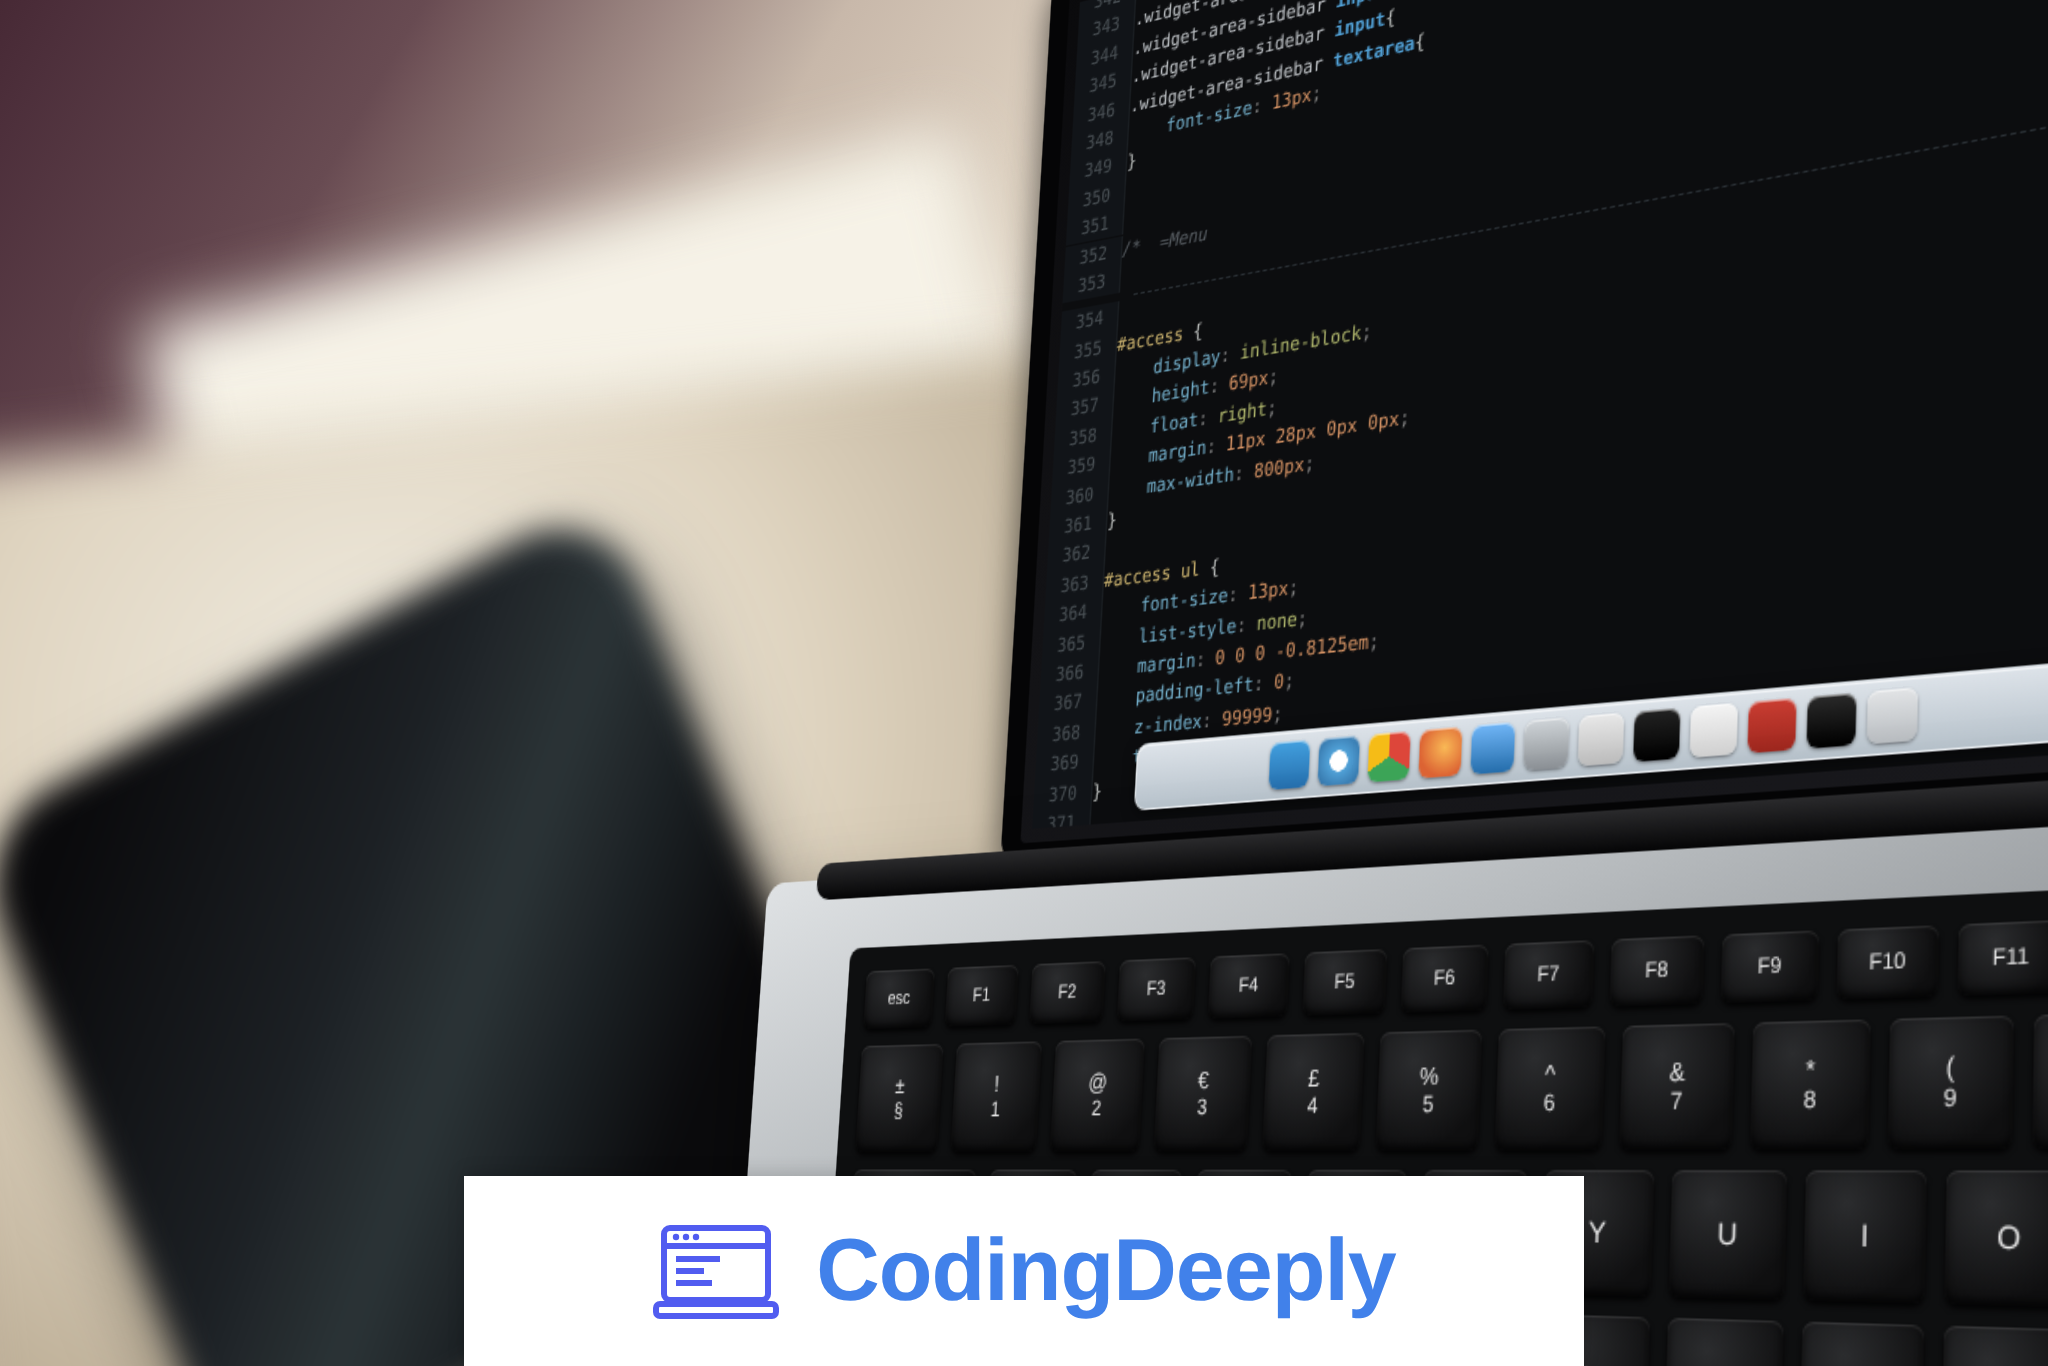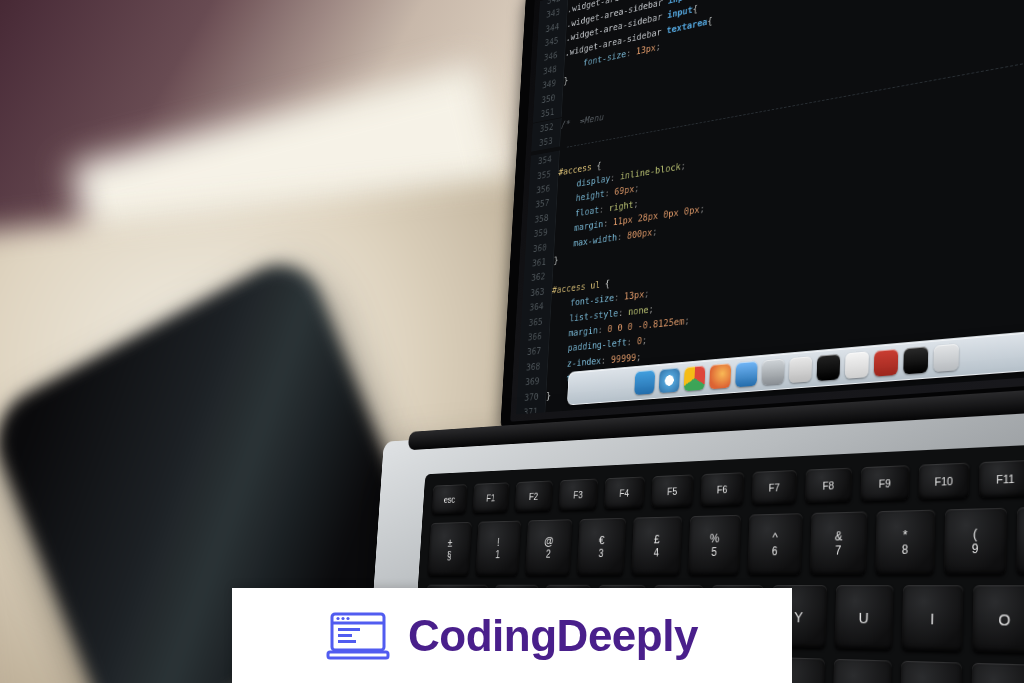--- a/index.html
+++ b/index.html
@@ -179,21 +179,21 @@
     justify-content: center;
     gap: 18px;
     box-shadow: 0 -2px 8px rgba(0,0,0,0.15);
   }
   .logo-mark svg { width: 64px; height: 56px; display: block; }
   .logo-text {
     font-family: "Arial Black", "Arial", sans-serif;
     font-weight: 900;
     font-size: 44px;
     letter-spacing: -0.5px;
-    color: #4c1d95;
+    color: #3b82f6;
   }
 </style>
 </head>
 <body>
 
 <div class="scene">
   <div class="paper"></div>
   <div class="desk"></div>
   <div class="phone"></div>
 

